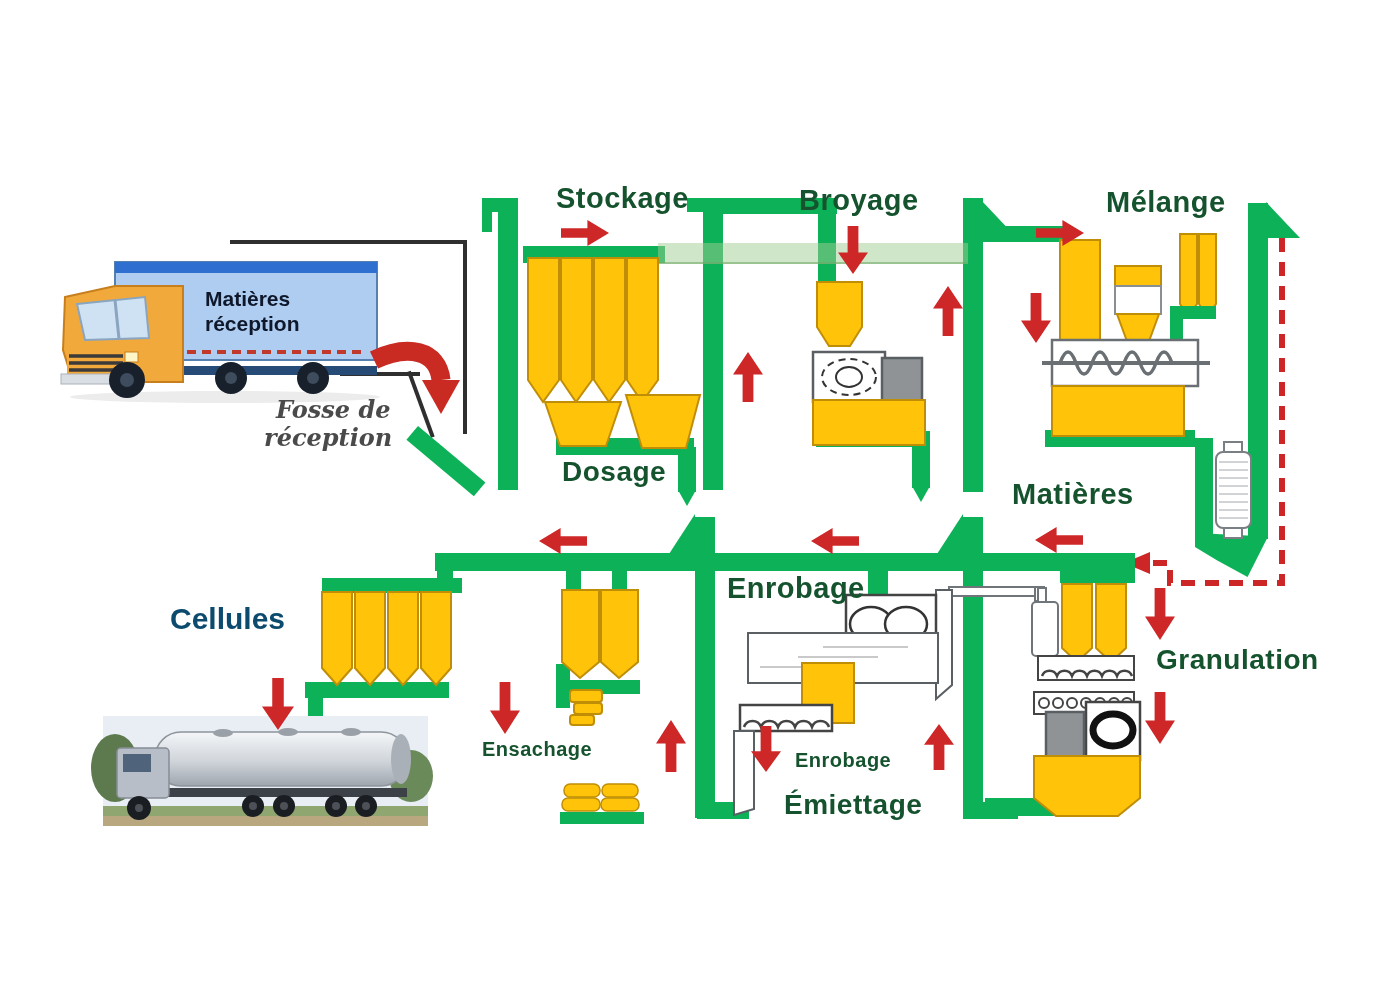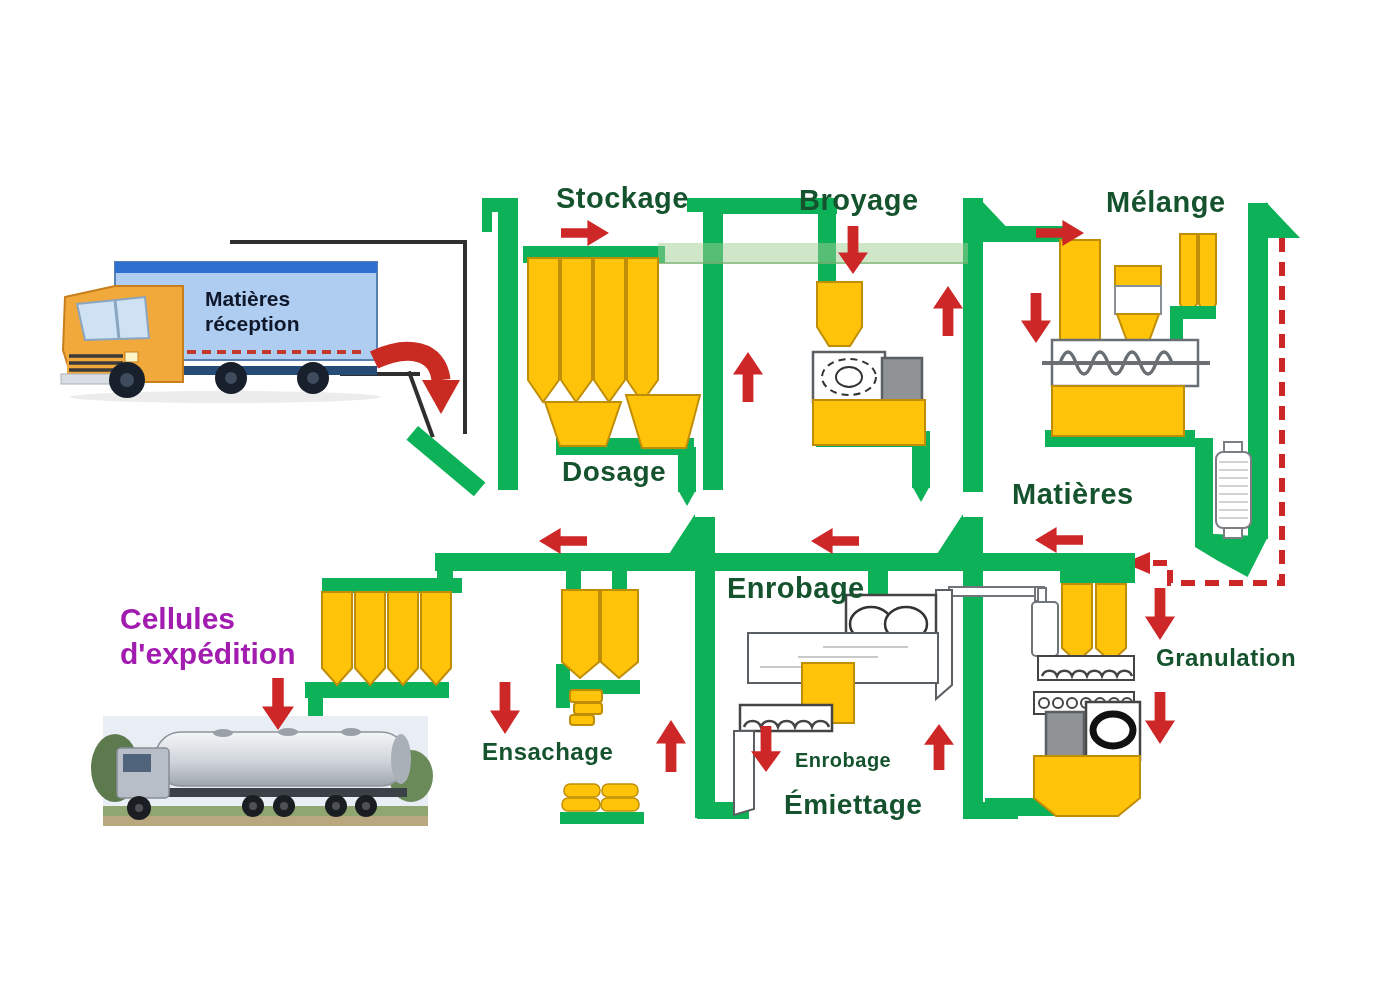--- a/index.html
+++ b/index.html
@@ -13,21 +13,21 @@
   .arrL{clip-path:polygon(100% 32%,45% 32%,45% 0,0 50%,45% 100%,45% 68%,100% 68%)}
   .arrD{clip-path:polygon(32% 0,68% 0,68% 55%,100% 55%,50% 100%,0 55%,32% 55%)}
   .arrU{clip-path:polygon(32% 100%,68% 100%,68% 45%,100% 45%,50% 0,0 45%,32% 45%)}
   .blackline{position:absolute;background:#2f2f2f}
   .whitepipe{position:absolute;background:#fff;border:2px solid #70757a;box-sizing:border-box}
   .band{position:absolute;background:rgba(162,206,148,.5);border-bottom:2px solid rgba(110,165,100,.55)}
   svg{position:absolute;overflow:visible}
   .fosse{position:absolute;font-style:italic;color:#4a4a4a;font-weight:700;
          font-family:"DejaVu Serif","Liberation Serif",serif;line-height:1.15}
   .matieres{position:absolute;text-align:left;font-weight:700;color:#0f172a;line-height:1.2}
-  .cellules{position:absolute;text-align:left;font-weight:700;color:#a21caf;line-height:1.15}
+  .cellules{position:absolute;text-align:center;font-weight:700;color:#0c4a6e;line-height:1.15}
 </style>
 </head>
 <body>
 
 <div id="canvas">
 
   <div class="blackline" style="left:230px;top:240px;width:237px;height:4px"></div>
   <div class="blackline" style="left:463px;top:240px;width:4px;height:194px"></div>
   <div class="blackline" style="left:340px;top:372px;width:80px;height:4px"></div>
   <div class="blackline" style="left:407px;top:372px;width:4px;height:70px;transform:rotate(-20deg);transform-origin:top left"></div>
@@ -316,22 +316,25 @@
   <div class="arr arrD" style="left:490px;top:682px;width:30px;height:52px"></div>
   <div class="arr arrU" style="left:656px;top:720px;width:30px;height:52px"></div>
   <div class="arr arrD" style="left:262px;top:678px;width:32px;height:52px"></div>
 
   <div class="lbl" style="left:556px;top:182px;font-size:29px">Stockage</div>
   <div class="lbl" style="left:799px;top:184px;font-size:29px">Broyage</div>
   <div class="lbl" style="left:1106px;top:186px;font-size:29px">Mélange</div>
   <div class="lbl" style="left:562px;top:456px;font-size:28px">Dosage</div>
   <div class="lbl" style="left:1012px;top:478px;font-size:29px">Matières</div>
   <div class="lbl" style="left:727px;top:572px;font-size:29px">Enrobage</div>
-  <div class="lbl" style="left:1156px;top:644px;font-size:24px">Granulation</div>
+  <div class="lbl" style="left:1156px;top:644px;font-size:28px">Granulation</div>
   <div class="lbl" style="left:795px;top:749px;font-size:20px">Enrobage</div>
   <div class="lbl" style="left:784px;top:789px;font-size:28px">Émiettage</div>
-  <div class="lbl" style="left:482px;top:738px;font-size:24px">Ensachage</div>
+  <div class="lbl" style="left:482px;top:738px;font-size:20px">Ensachage</div>
   <div class="cellules" style="left:120px;top:602px;width:215px;font-size:30px">
     <div>Cellules</div>
-    <div>d'expédition</div>
   </div>
+  <div class="fosse" style="left:276px;top:396px;font-size:24px">
+    <div>Fosse de</div>
+    <div style="margin-left:-12px">réception</div>
+  </div>
 
 </div>
 
 </body></html>

